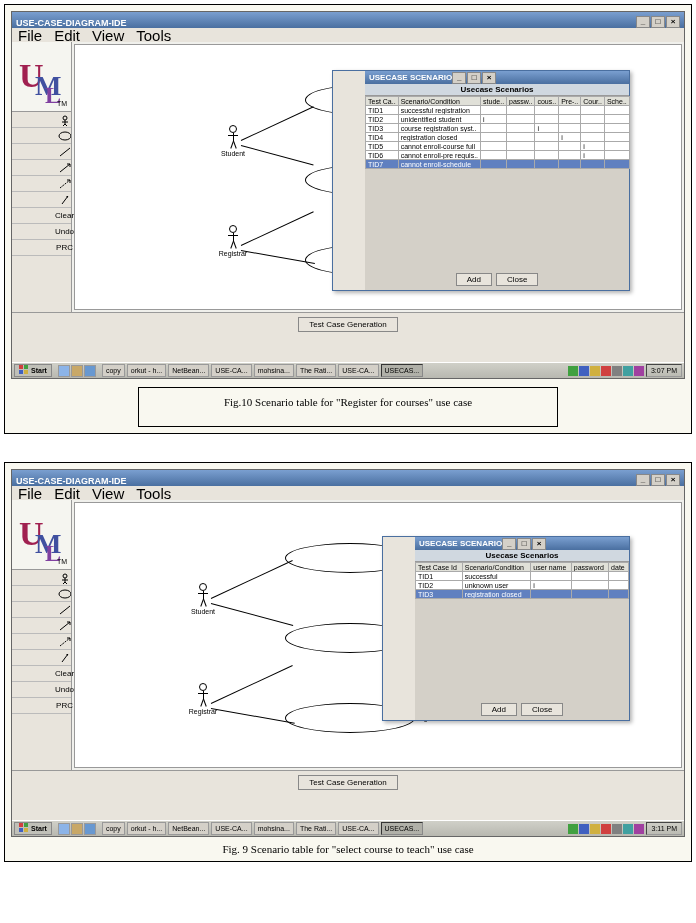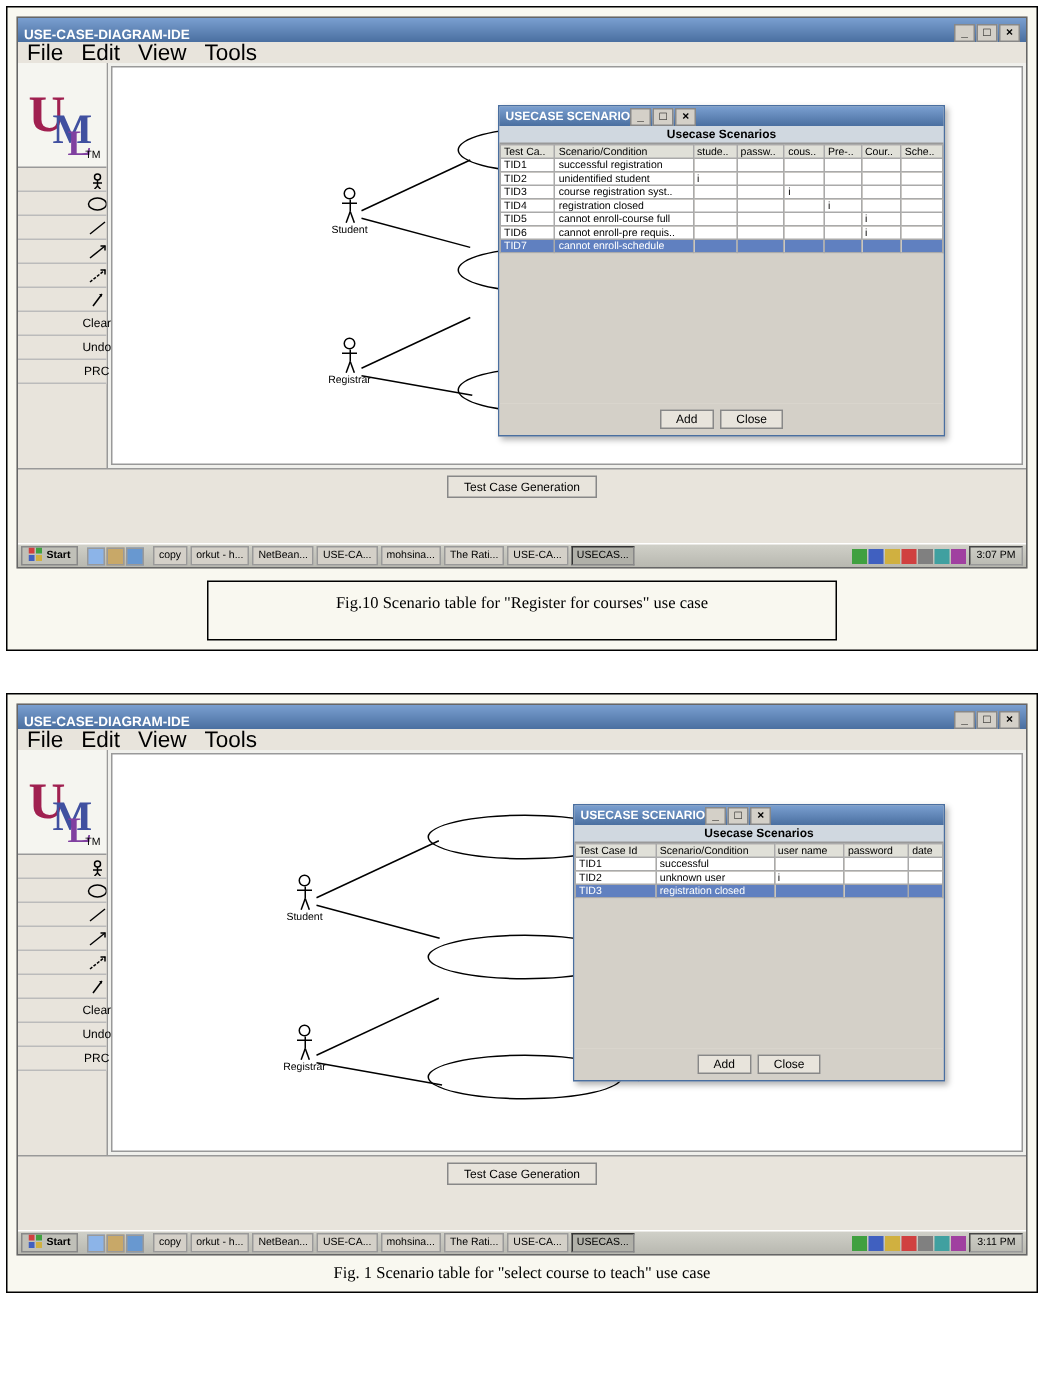--- a/index.html
+++ b/index.html
@@ -22,21 +22,21 @@
   .actor-head { width: 8px; height: 8px; border: 1px solid #000; border-radius: 50%; margin: 0 auto; }
   .actor-body { width: 1px; height: 8px; background: #000; margin: 0 auto; }
   .actor-arms { width: 10px; height: 1px; background: #000; margin: -6px auto 5px; }
   .actor-legs { position: relative; height: 8px; }
   .actor-legs::before, .actor-legs::after { content: ''; position: absolute; top: 0; width: 1px; height: 8px; background: #000; left: 50%; }
   .actor-legs::before { transform: rotate(20deg); transform-origin: top; }
   .actor-legs::after { transform: rotate(-20deg); transform-origin: top; }
   .actor-name { font-size: 7px; margin-top: 1px; white-space: nowrap; margin-left: -10px; width: 36px; }
   .usecase { position: absolute; border: 1px solid #000; border-radius: 50%; font-size: 7px; display: flex; align-items: center; justify-content: center; background: #fff; }
   .assoc { position: absolute; background: #000; height: 1px; transform-origin: left center; }
-  .dialog { position: absolute; border: 1px solid #4a6fa0; background: #e8e4dc; font-size: 8px; box-shadow: 2px 2px 4px rgba(0,0,0,0.3); }
+  .dialog { position: absolute; border: 1px solid #4a6fa0; background: #e8e4dc; font-size: 8px; box-shadow: 2px 2px 4px rgba(0,0,0,0.3); padding-left: 32px; }
   .dlg-title { background: linear-gradient(#7a9fd0, #4a6fa0); color: #fff; height: 13px; display: flex; align-items: center; padding: 0 4px; font-size: 8px; font-weight: bold; }
   .dlg-subtitle { background: #d0d8e0; text-align: center; font-size: 8px; font-weight: bold; padding: 1px; border-bottom: 1px solid #999; }
   .dlg-table { width: 100%; border-collapse: collapse; font-size: 7px; }
   .dlg-table th, .dlg-table td { border: 1px solid #aaa; padding: 0 2px; height: 9px; text-align: left; background: #fff; overflow: hidden; white-space: nowrap; }
   .dlg-table th { background: #e0e0d8; font-weight: normal; }
   .dlg-table tr.sel td { background: #6080c0; color: #fff; }
   .dlg-body { background: #d4d0c8; min-height: 100px; }
   .dlg-buttons { text-align: center; padding: 4px; background: #d4d0c8; }
   .dlg-btn { display: inline-block; border: 1px solid #888; background: #e8e4dc; padding: 1px 10px; font-size: 8px; margin: 0 2px; cursor: default; }
   .bottom-bar { background: #e8e4dc; border-top: 1px solid #999; padding: 4px; text-align: center; min-height: 50px; display: flex; align-items: flex-start; justify-content: center; }
@@ -472,15 +472,15 @@
               <span class="tray-ico" style="background: rgb(208, 176, 64);"></span>
               <span class="tray-ico" style="background: rgb(208, 64, 64);"></span>
               <span class="tray-ico" style="background: rgb(128, 128, 128);"></span>
               <span class="tray-ico" style="background: rgb(64, 160, 160);"></span>
               <span class="tray-ico" style="background: rgb(160, 64, 160);"></span>
             </div>
             <div class="clock">3:11 PM</div>
           </div>
         </div>
       </div>
-      <div class="caption-inline">Fig. 1 Scenario table for "select course to teach" use case</div>
+      <div class="caption-inline">Fig. 9 Scenario table for "select course to teach" use case</div>
     </div>
   </div>
 
 </body></html>

